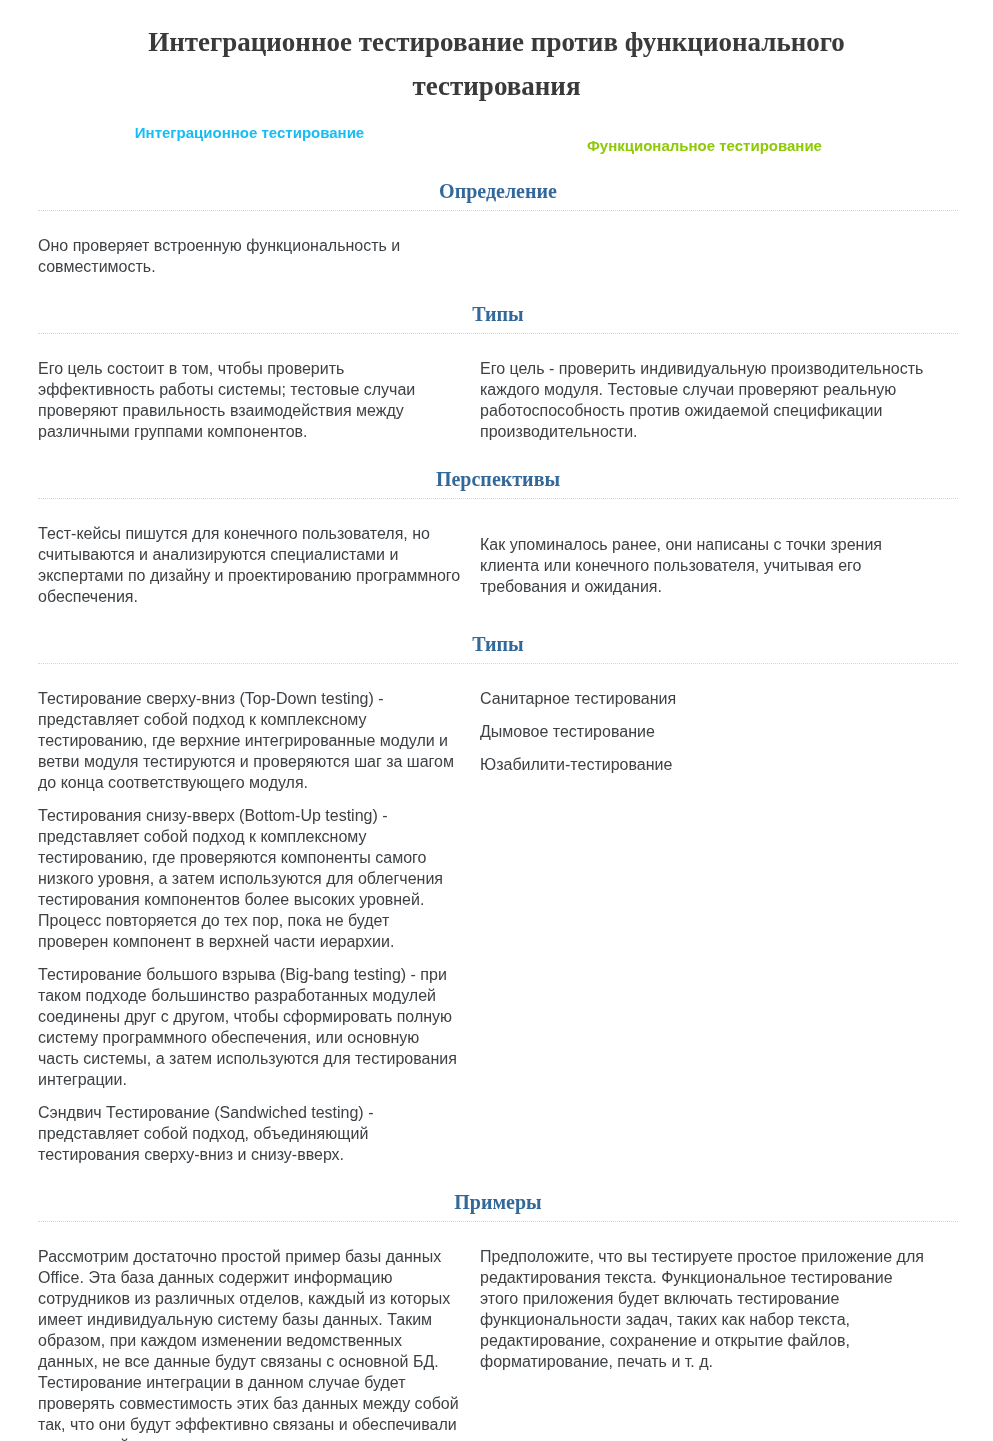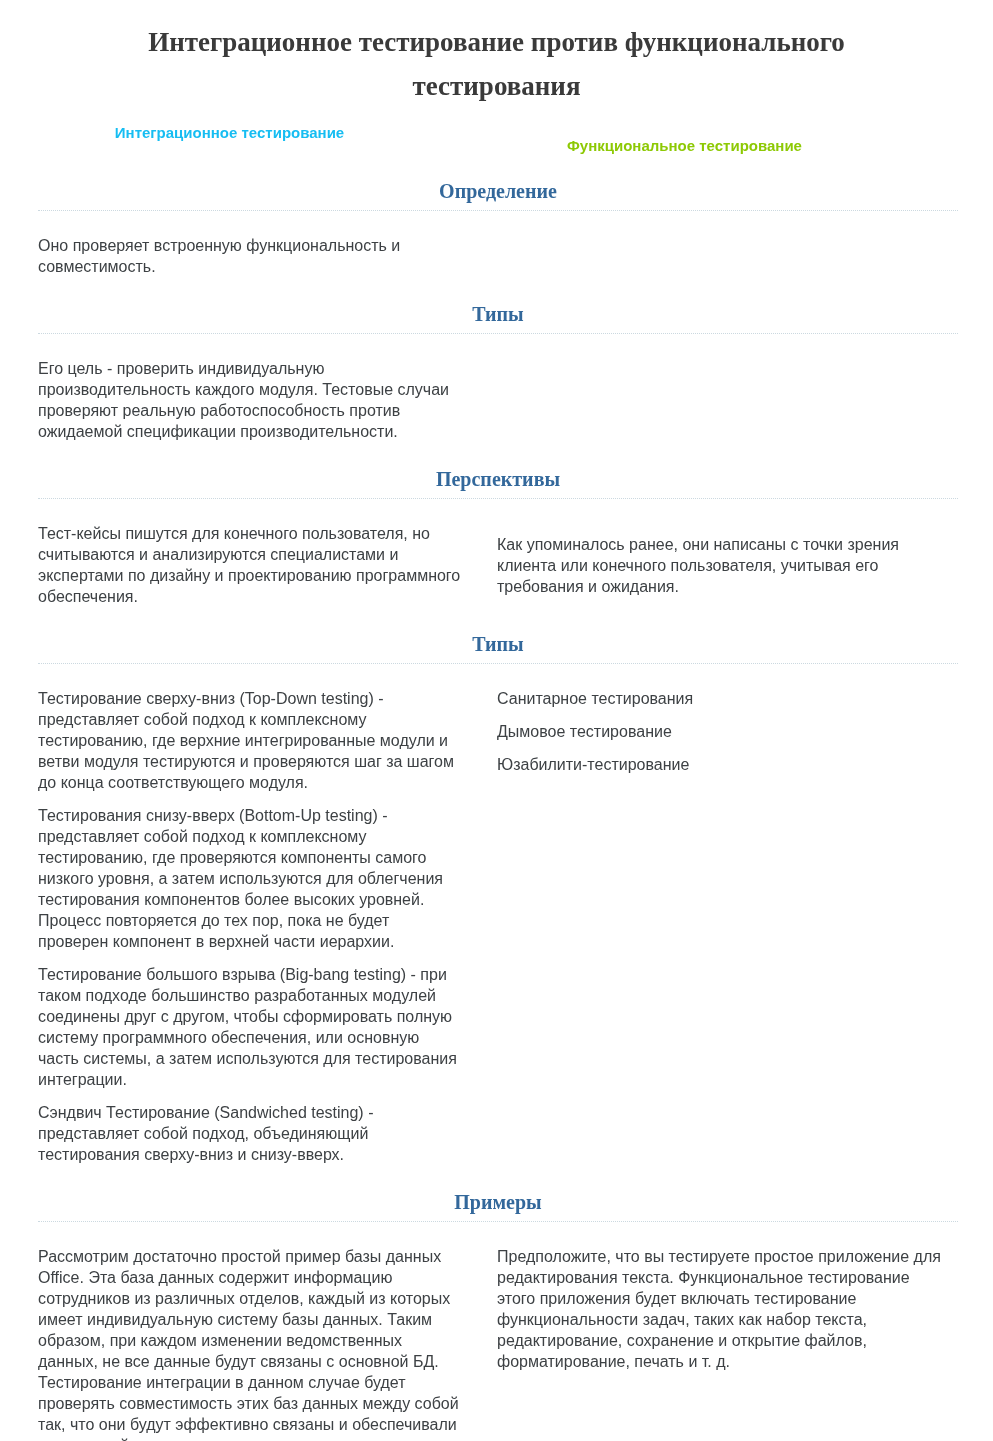--- a/index.html
+++ b/index.html
@@ -26,21 +26,21 @@
     line-height:44px;
     text-align:center;
     color:var(--c-title);
     max-width:790px;
     margin:10px auto 0;
   }
   .col-headers{
     display:grid;
     grid-template-columns:423px 455px;
     column-gap:20px;
-    padding-left:18px;
+    padding-left:38px;
     margin-top:16px;
     gap:16px;
   }
   .col-head{
     text-align:center;
     font-weight:700;
     font-size:15px;
     line-height:17px;
   }
   .col-head.left{color:var(--c-left);}
@@ -52,21 +52,21 @@
     line-height:23px;
     text-align:center;
     color:var(--c-heading);
     margin:26px 35px 0 38px;
     padding-bottom:7px;
     border-bottom:1px dotted var(--c-divider);
   }
   .row{
     display:grid;
     grid-template-columns:423px 455px;
-    column-gap:36px;
+    column-gap:19px;
     padding:24px 0 0 38px;
   }
   .row.valign-middle{align-items:center;}
   .row.valign-top{align-items:start;}
   .cell p{
     margin:0 0 12px;
     font-size:16px;
     line-height:21px;
   }
   .cell p:last-child{margin-bottom:0;}
@@ -88,20 +88,23 @@
         <h2 class="section-heading">Определение</h2>
         <div class="row valign-middle">
           <div class="cell left">
             <p>Оно проверяет встроенную функциональность и совместимость.</p>
           </div>
         </div>
       </div>
       <div class="section">
         <h2 class="section-heading">Типы</h2>
         <div class="row valign-middle">
+          <div class="cell left">
+            <p>Его цель состоит в том, чтобы проверить эффективность работы системы; тестовые случаи проверяют правильность взаимодействия между различными группами компонентов.</p>
+          </div>
           <div class="cell right">
             <p>Его цель - проверить индивидуальную производительность каждого модуля. Тестовые случаи проверяют реальную работоспособность против ожидаемой спецификации производительности.</p>
           </div>
         </div>
       </div>
       <div class="section">
         <h2 class="section-heading">Перспективы</h2>
         <div class="row valign-middle">
           <div class="cell left">
             <p>Тест-кейсы пишутся для конечного пользователя, но считываются и анализируются специалистами и экспертами по дизайну и проектированию программного обеспечения.</p>

